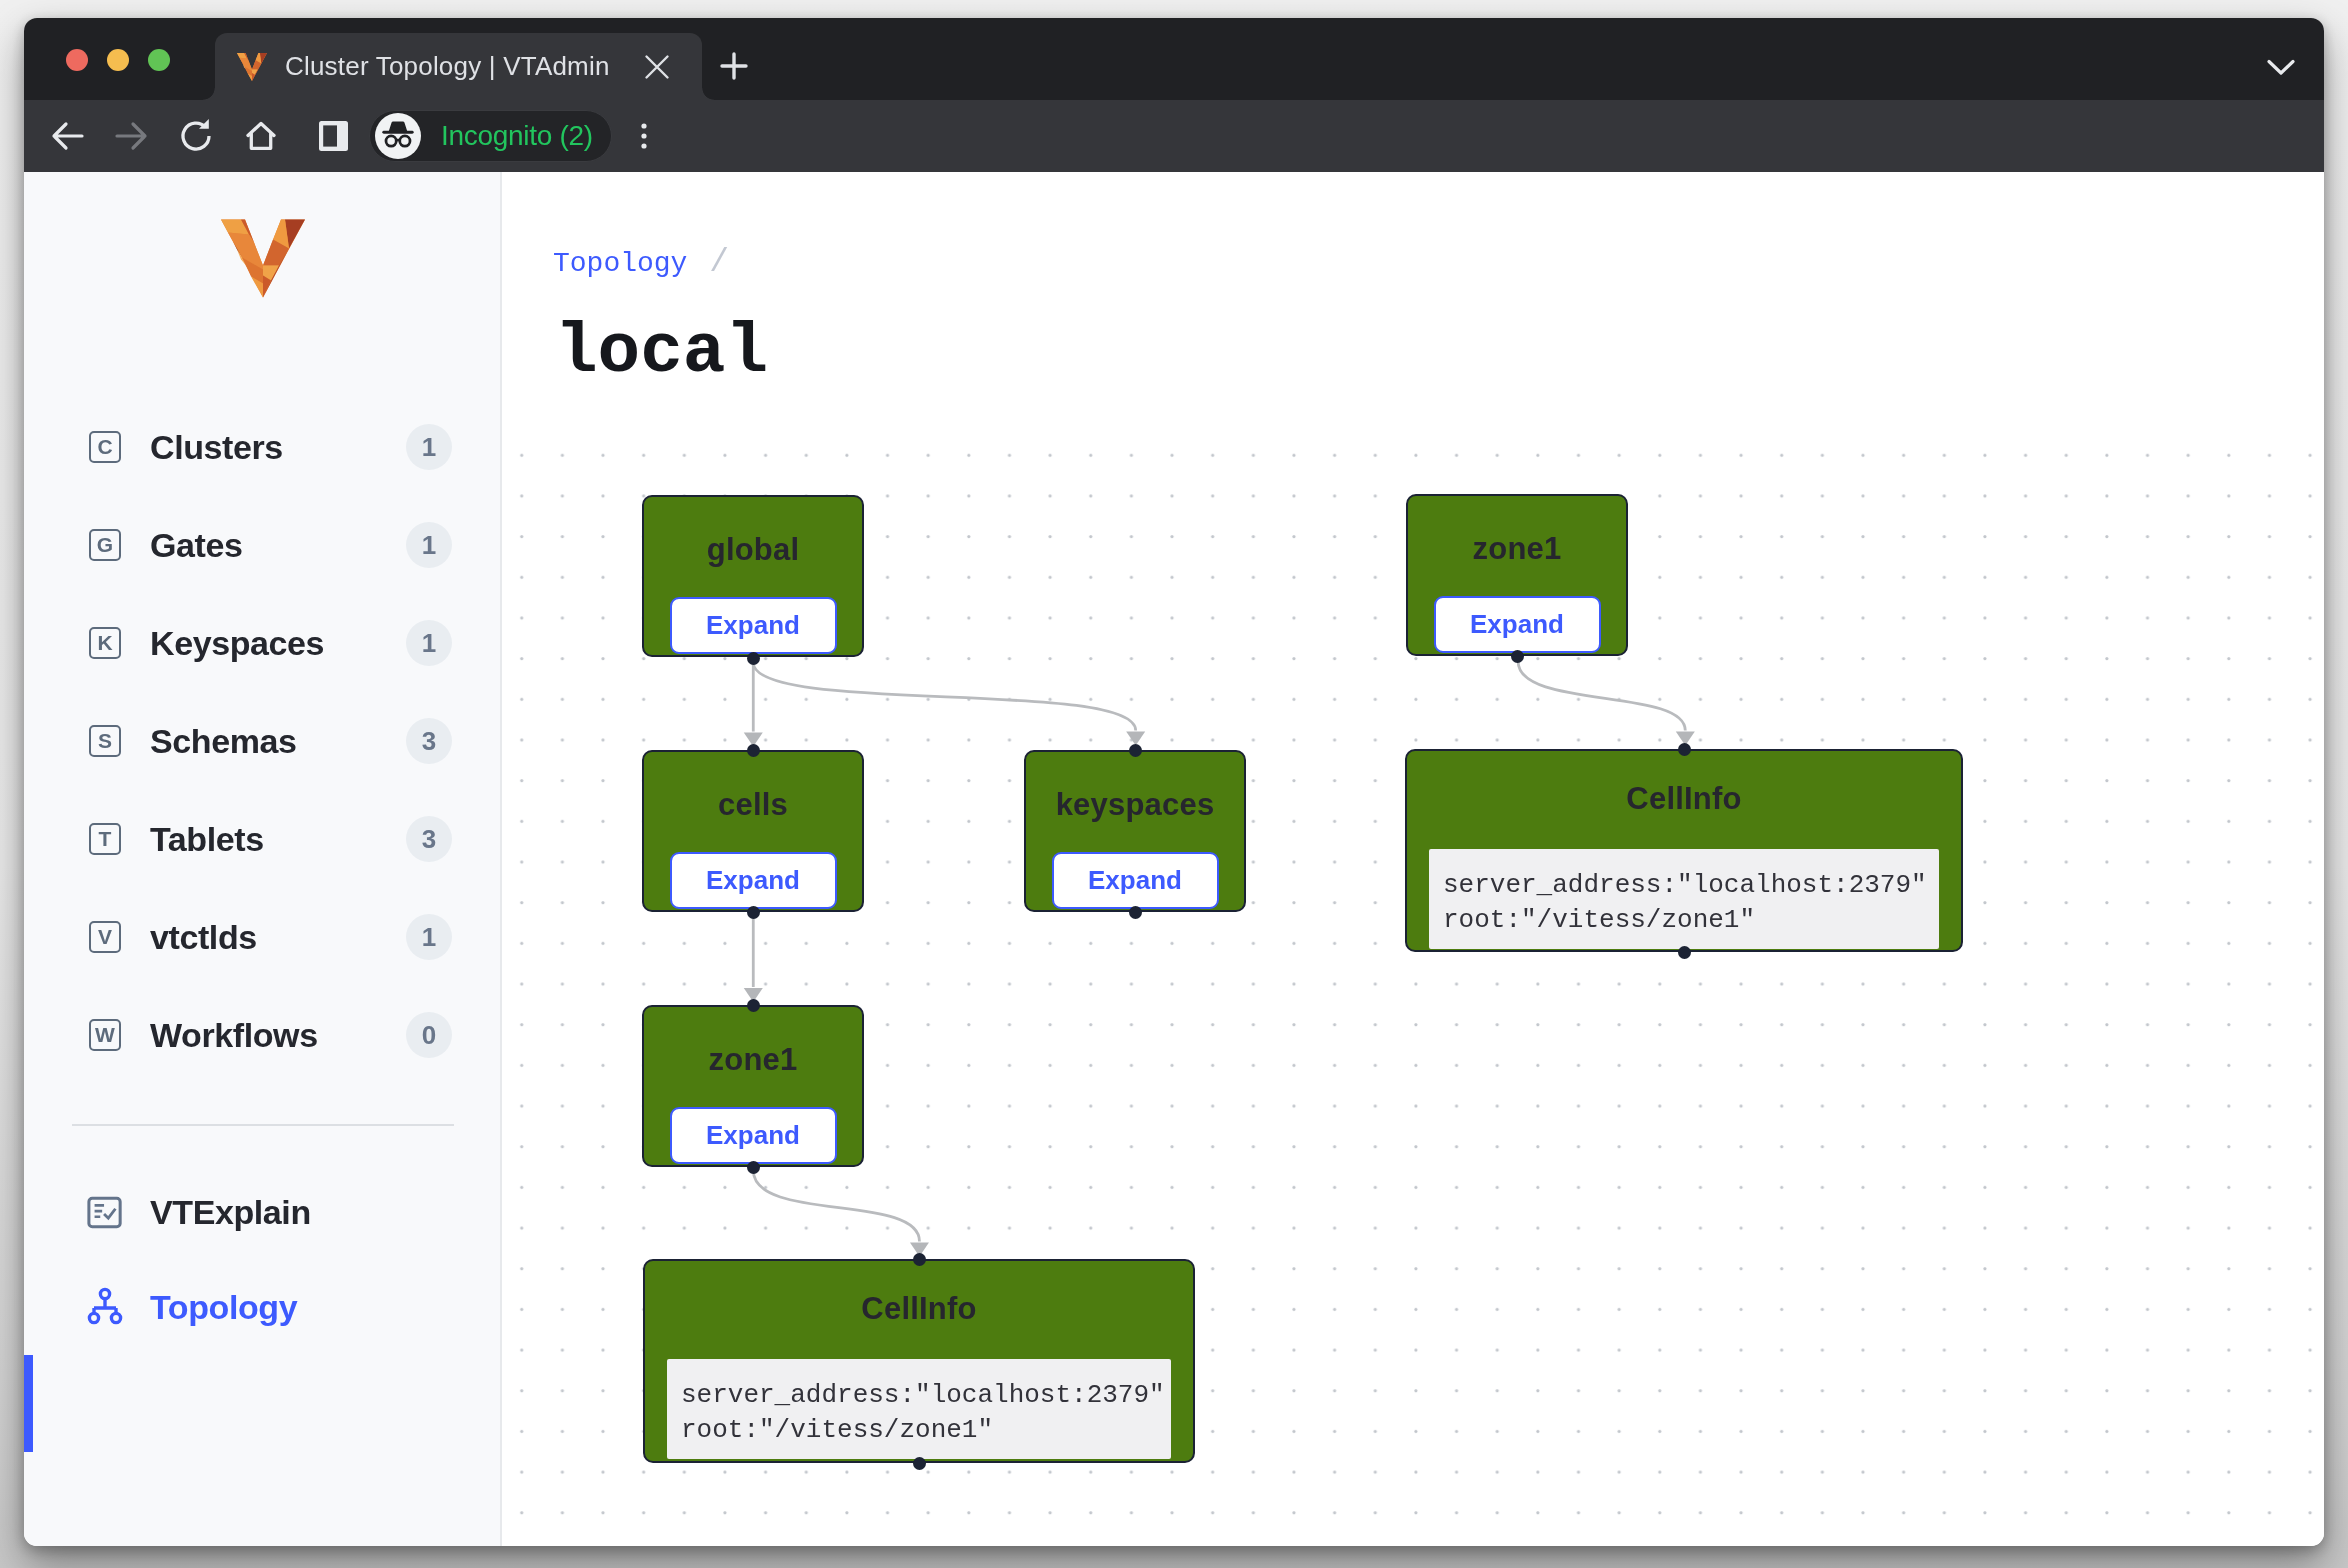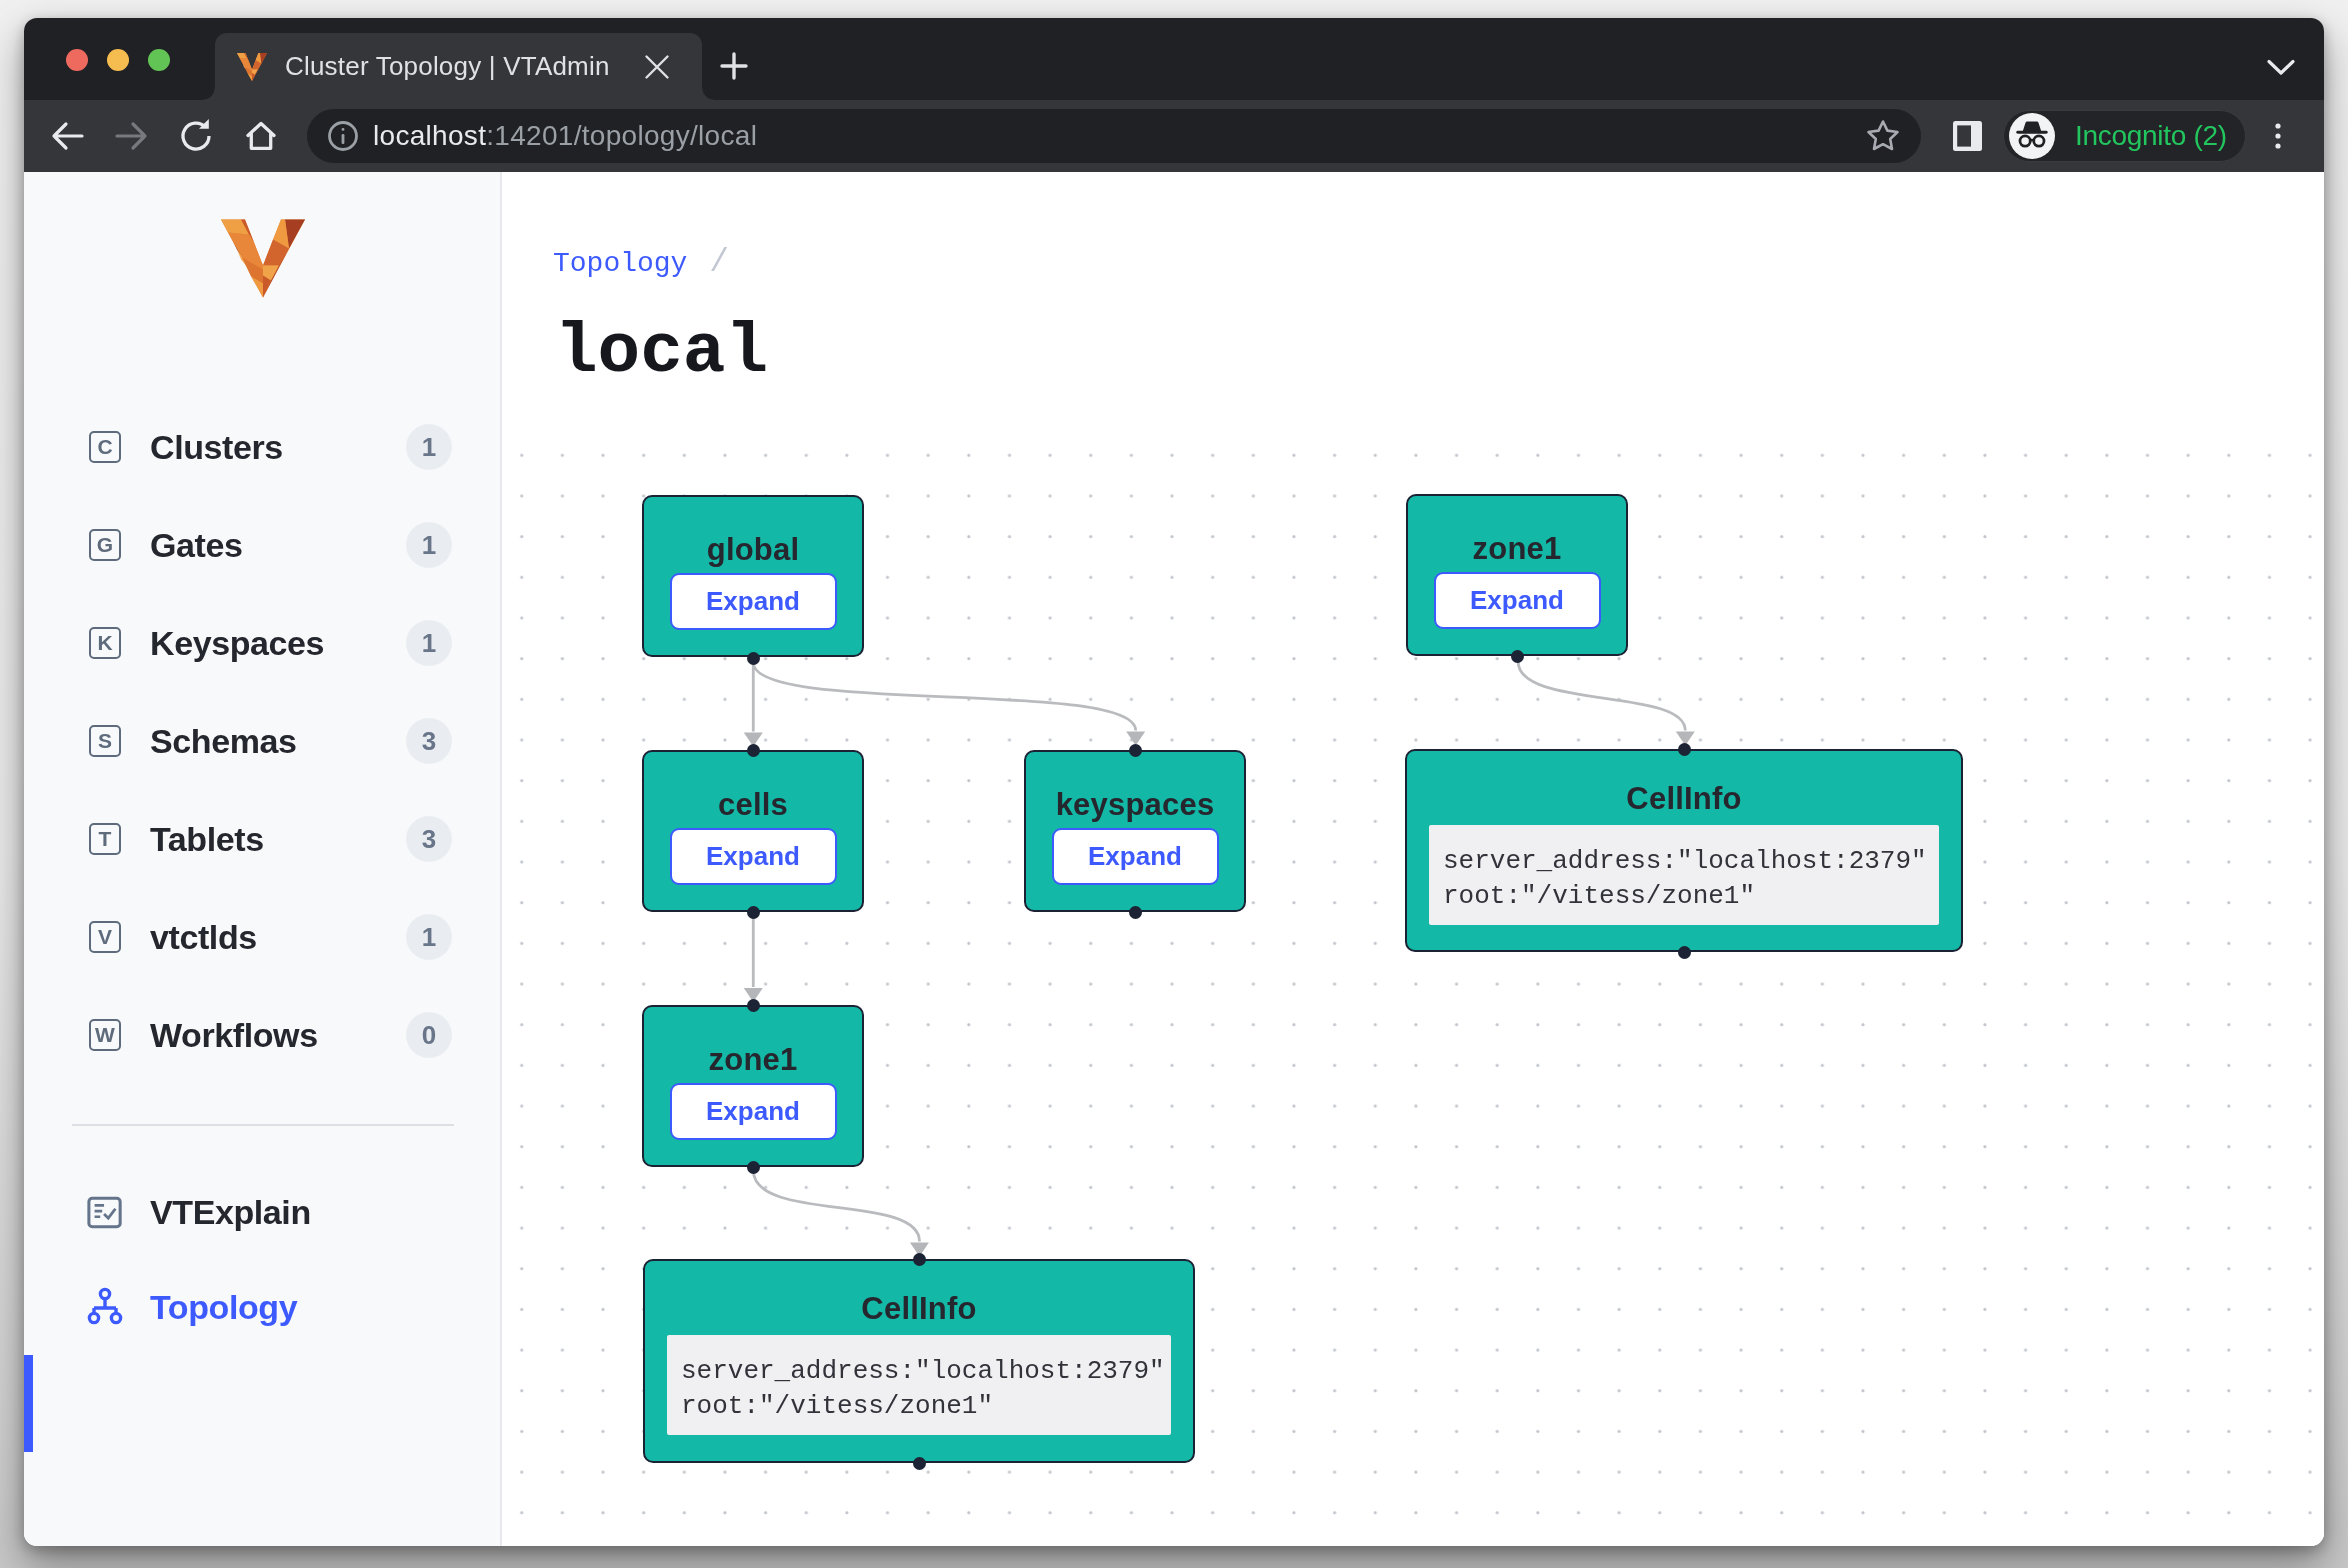--- a/index.html
+++ b/index.html
@@ -94,22 +94,22 @@
   .breadcrumb .crumb-sep { color:#c3c8d2; margin-left:5px; font-size:33px; }
   .page-title {
     position:absolute; left:53px; top:140px; font-family:"Liberation Mono", monospace;
     font-size:71px; font-weight:700; color:#16181d;
   }
   .canvas {
     position:absolute; left:0; top:248px; right:0; bottom:0;
   }
   .edges { position:absolute; left:0; top:0; width:100%; height:100%; }
   .gnode {
-    position:absolute; background:#14b8a6; border:2.5px solid #1b2234; border-radius:10px;
-    display:flex; flex-direction:column; align-items:center;
+    position:absolute; background:#4d7c0f; border:2.5px solid #1b2234; border-radius:10px;
+    display:flex; flex-direction:column; align-items:center;gap:24px;
   }
   .gnode .gtitle { font-size:31px; font-weight:700; color:#26262e; letter-spacing:.2px; }
   .node-sm { width:222px; height:162px; padding-top:34px; }
   .node-sm .gtitle { line-height:38px; }
   .expand-btn {
     margin-top:4px; width:167px; height:57px; border:2.5px solid #3d5afe; border-radius:9px;
     background:#fff; color:#3d5afe; font-size:26px; font-weight:700;
     display:flex; align-items:center; justify-content:center;
     font-family:"Liberation Sans", sans-serif;
   }
@@ -189,35 +189,20 @@
         <path d="M35 22 A13 13 0 1 1 31.5 13.2" stroke="#e8eaed" stroke-width="3.3" fill="none" stroke-linecap="butt"></path>
         <path d="M25 14.8 L34.8 14.8 L34.8 5 Z" fill="#e8eaed"></path>
       </svg>
     </span>
     <span class="nav-ico nav-home">
       <svg width="44" height="44" viewBox="0 0 44 44">
           <path d="M9 21.5 L22 9.5 L35 21.5 M12.3 18.5 V34.3 H31.7 V18.5" stroke="#e8eaed" stroke-width="3.3" fill="none" stroke-linecap="round" stroke-linejoin="round"></path>
         </svg>
     </span>
 
-    <div class="omnibox">
-      <span class="omni-info">
-        <svg width="38" height="38" viewBox="0 0 38 38">
-          <circle cx="19" cy="19" r="13.5" stroke="#9aa0a6" stroke-width="2.8" fill="none"></circle>
-          <rect x="17.6" y="11" width="2.8" height="2.8" rx="1.2" fill="#9aa0a6"></rect>
-          <rect x="17.6" y="17" width="2.8" height="10" rx="1.2" fill="#9aa0a6"></rect>
-        </svg>
-      </span>
-      <span class="url"><span class="host">localhost</span><span class="rest">:14201/topology/local</span></span>
-      <span class="omni-star">
-        <svg width="40" height="40" viewBox="0 0 40 40">
-            <path d="M20 5.5 L24.4 14.6 L34.5 16 L27.2 23 L29 33 L20 28.2 L11 33 L12.8 23 L5.5 16 L15.6 14.6 Z" stroke="#a7abb1" stroke-width="2.6" fill="none" stroke-linejoin="round"></path>
-          </svg>
-      </span>
-    </div>
 
     <span class="sidepanel-btn">
       <svg width="29" height="30" viewBox="0 0 29 30">
         <rect x="0" y="0" width="29" height="30" rx="2.5" fill="#e8eaed"></rect>
         <rect x="4.2" y="4.4" width="13.8" height="21.2" fill="#35363a"></rect>
       </svg>
     </span>
 
     <div class="incog-chip">
       <span class="incog-circ">

